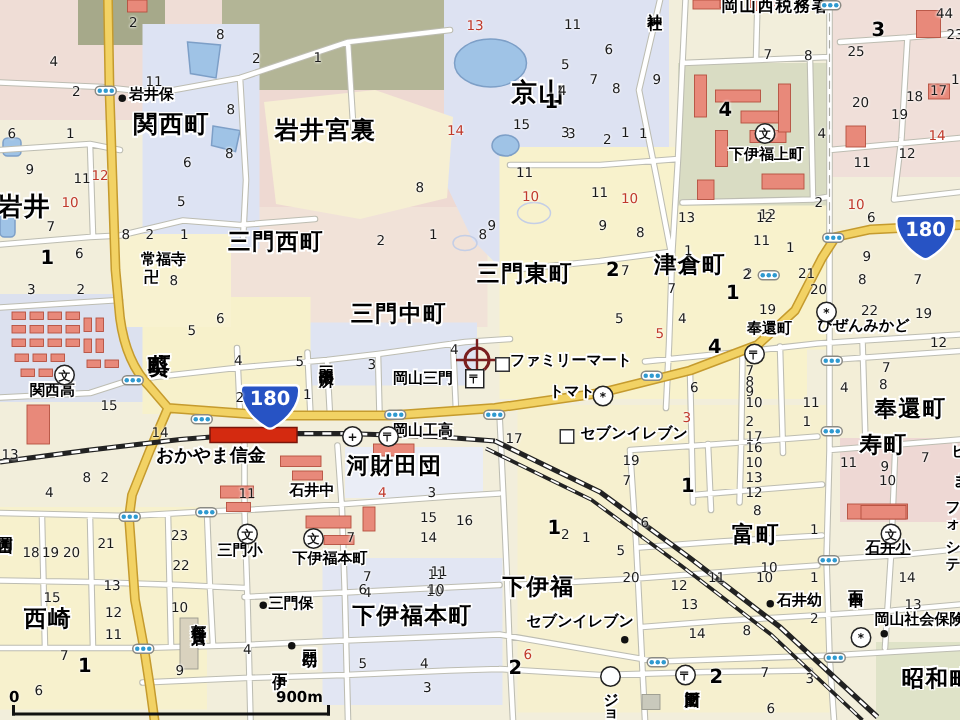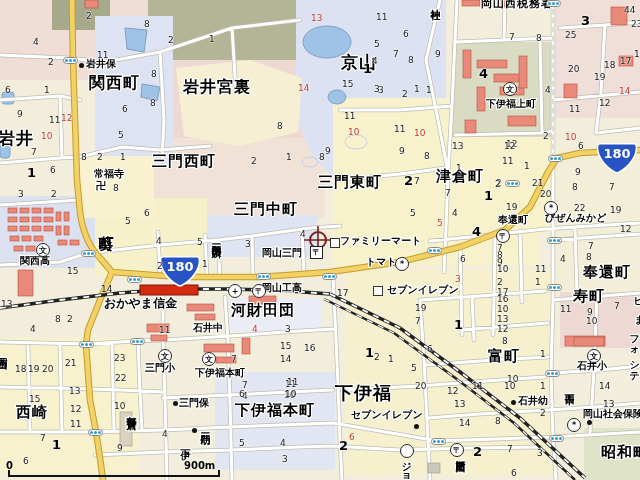--- a/index.html
+++ b/index.html
@@ -178,21 +178,21 @@
       <div class="lbl big" style="left: 183px; top: 79px; font-size: 16px;">岩井宮裏</div>
       <div class="lbl big" style="left: 89px; top: 75px; font-size: 16px;">関西町</div>
       <div class="lbl big" style="left: -2px; top: 130px; font-size: 17px;">岩井</div>
       <div class="lbl big" style="left: 152px; top: 154px; font-size: 15px;">三門西町</div>
       <div class="lbl big" style="left: 234px; top: 202px; font-size: 15px;">三門中町</div>
       <div class="lbl big" style="left: 318px; top: 175px; font-size: 15px;">三門東町</div>
       <div class="lbl big" style="left: 436px; top: 169px; font-size: 15px;">津倉町</div>
       <div class="lbl big v" style="left: 98px; top: 224px; font-size: 15px;">葵町</div>
       <div class="lbl big" style="left: 231px; top: 303px; font-size: 15px;">河財田団</div>
       <div class="lbl big" style="left: 235px; top: 403px; font-size: 15px;">下伊福本町</div>
-      <div class="lbl big" style="left: 335px; top: 384px; font-size: 18px;">下伊福</div>
+      <div class="lbl big" style="left: 335px; top: 384px; font-size: 15px;">下伊福</div>
       <div class="lbl big" style="left: 16px; top: 405px; font-size: 15px;">西崎</div>
       <div class="lbl big" style="left: 488px; top: 349px; font-size: 15px;">富町</div>
       <div class="lbl big" style="left: 583px; top: 265px; font-size: 15px;">奉還町</div>
       <div class="lbl big" style="left: 573px; top: 289px; font-size: 15px;">寿町</div>
       <div class="lbl big" style="left: 601px; top: 445px; font-size: 15px;">昭和町</div>
       <div class="lbl big" style="left: 481px; top: -2px; font-size: 11px;">岡山西税務署</div>
       <div class="lbl poi" style="left: 86px; top: 59px;">岩井保</div>
       <div class="lbl poi v" style="left: 430px; top: 1px;">神社</div>
       <div class="lbl poi" style="left: 94px; top: 169px;">常福寺</div>
       <div class="lbl poi" style="left: 96px; top: 181px;">卍</div>
@@ -210,21 +210,21 @@
       <div class="lbl poi v" style="left: 180px; top: 441px;">下伊</div>
       <div class="lbl poi v" style="left: 126px; top: 408px;">仁科百貨店</div>
       <div class="lbl poi v" style="left: -3px; top: 350px;">岡山西</div>
       <div class="lbl poi" style="left: 340px; top: 236px;">ファミリーマート</div>
       <div class="lbl poi" style="left: 366px; top: 257px;">トマト</div>
       <div class="lbl poi" style="left: 387px; top: 285px; text-align: center;">セブンイレブン</div>
       <div class="lbl poi" style="left: 545px; top: 213px;">びぜんみかど</div>
       <div class="lbl poi" style="left: 498px; top: 215px;">奉還町</div>
       <div class="lbl poi" style="left: 351px; top: 410px;">セブンイレブン</div>
       <div class="lbl poi" style="left: 518px; top: 396px;">石井幼</div>
-      <div class="lbl poi" style="left: 577px; top: 361px;">石井小</div>
+      <div class="lbl poi" style="left: 577px; top: 361px; text-decoration: underline;">石井小</div>
       <div class="lbl poi v" style="left: 564px; top: 386px;">百十四</div>
       <div class="lbl poi" style="left: 583px; top: 409px;">岡山社会保険</div>
       <div class="lbl poi v" style="left: 455px; top: 452px;">河財田団</div>
       <div class="lbl poi v" style="left: 401px; top: 455px;">ジョ</div>
       <div class="lbl poi v" style="left: 633px; top: 287px;">ビ</div>
       <div class="lbl poi v" style="left: 634px; top: 308px;">ま</div>
       <div class="lbl poi v" style="left: 629px; top: 328px;">フォシテ</div>
       <div class="num " style="left: 86px; top: 12px;">2</div>
       <div class="num " style="left: 33px; top: 38px;">4</div>
       <div class="num " style="left: 144px; top: 20px;">8</div>

